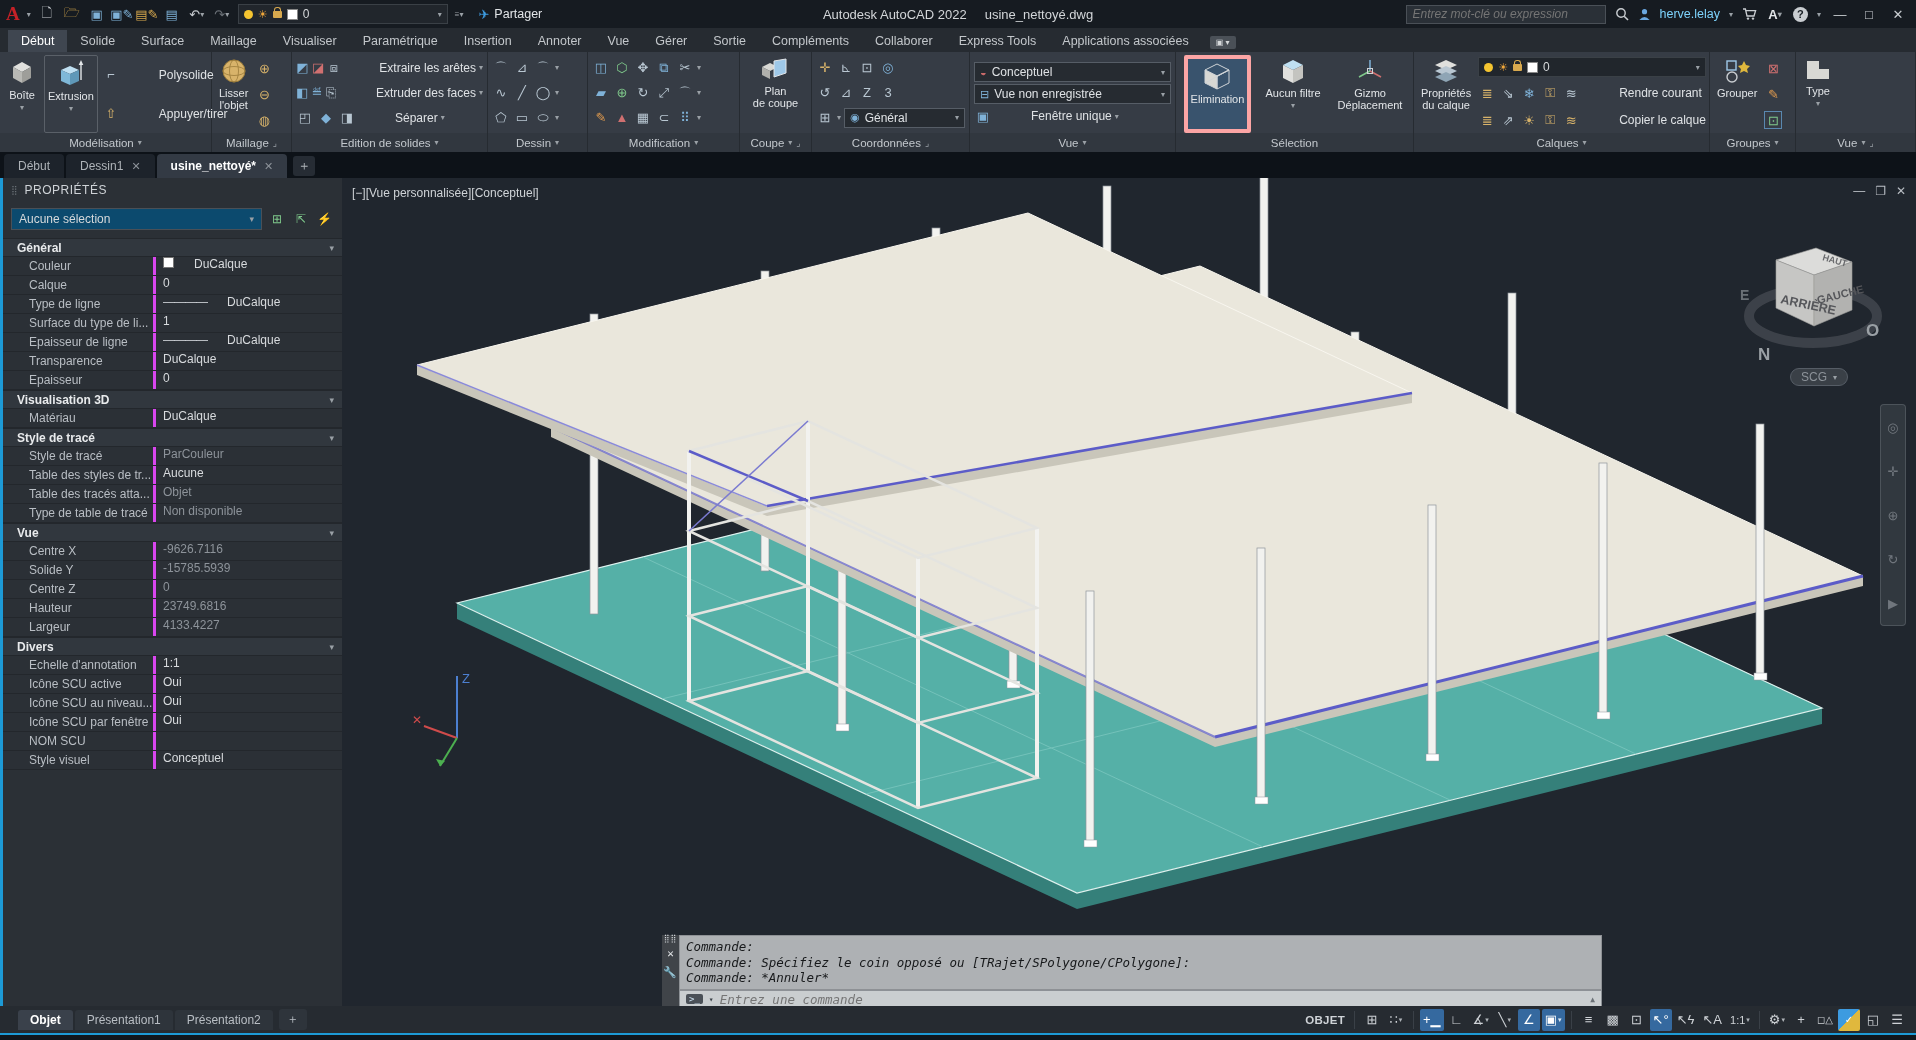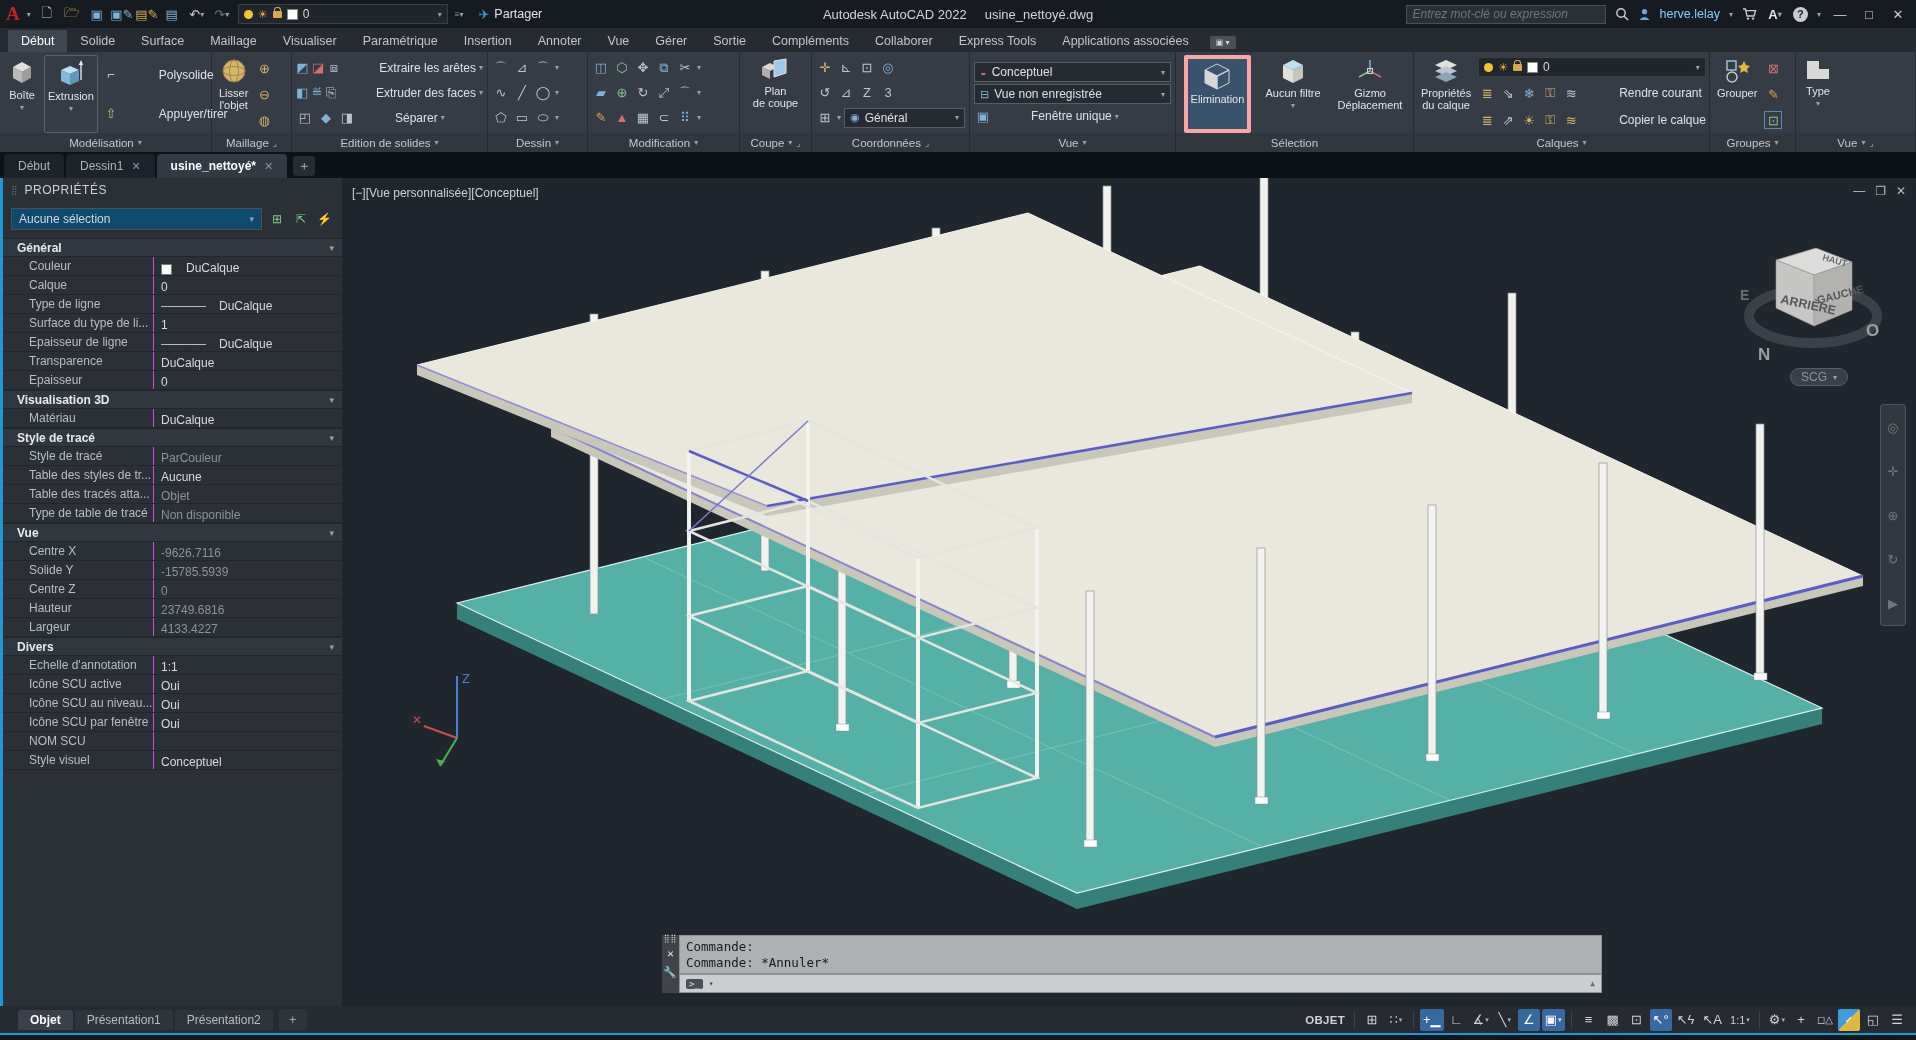--- a/index.html
+++ b/index.html
@@ -86,22 +86,22 @@
   .pal-toolbar { display:flex; align-items:center; gap:6px; padding:6px 8px 8px; }
   .pal-combo { flex:1; height:22px; background:#0c4a6e; border:1px solid #4a5057; display:flex;
                align-items:center; padding:0 7px; color:#d6d9db; }
   .pal-combo .caret { margin-left:auto; font-size:9px; color:#9aa0a6; }
   .pal-tool { width:18px; height:18px; display:inline-flex; align-items:center; justify-content:center; font-size:12px; color:#7fc98b; }
   .psec { height:19px; background:#31373e; display:flex; align-items:center; padding:0 8px 0 14px;
           font-weight:bold; color:#e8eaec; border-top:1px solid #23272c; border-bottom:1px solid #23272c; }
   .psec .caret { margin-left:auto; font-size:9px; color:#9aa0a6; font-weight:normal; }
   .prow { height:19px; display:flex; border-bottom:1px solid #23272c; background:#2b3036; }
   .plabel { width:150px; padding-left:26px; display:flex; align-items:center; color:#b9bec4; white-space:nowrap; overflow:hidden; }
-  .pval { flex:1; border-left:1px solid #d946ef; padding-left:7px; display:flex; align-items:flex-end;
-          gap:14px; color:#d8dbde; white-space:nowrap; overflow:hidden; }
+  .pval { flex:1; border-left:3px solid #d946ef; padding-left:7px; display:flex; align-items:flex-start;
+          gap:20px; color:#d8dbde; white-space:nowrap; overflow:hidden; }
   .pval.muted { color:#8d939a; }
   .sw { width:11px; height:11px; background:#fff; border:1px solid #777; flex:0 0 11px; }
   .lineglyph { color:#c9cdd1; letter-spacing:-1px; }
   .pal-rest { flex:1; }
 
   
   .viewport { flex:1; position:relative; background:#20262e; overflow:hidden; }
   .vp-label { position:absolute; left:10px; top:8px; font-size:12px; color:#cfd3d7; z-index:5; }
   .vp-winbtns { position:absolute; right:10px; top:6px; display:flex; gap:10px; z-index:6; color:#b9bec4; font-size:12px; }
   .scene { position:absolute; inset:0; }
@@ -117,21 +117,21 @@
   .navbar span { color:rgba(190,196,202,0.45); font-size:13px; }
 
   
   .cmdwin { position:absolute; left:320px; top:757px; width:940px; display:flex; z-index:8;
             font-family:"DejaVu Sans Mono", monospace; }
   .cmd-gutter { width:17px; background:rgba(70,74,78,0.85); display:flex; flex-direction:column;
                 align-items:center; padding-top:2px; gap:6px; color:#e2e5e8; }
   .cmd-gutter .dots { font-size:8px; line-height:4px; letter-spacing:1px; color:#cfd3d7; }
   .cmd-body { flex:1; display:flex; flex-direction:column; }
   .cmd-hist { background:rgba(193,197,199,0.88); color:#17191b; font-size:12.5px; line-height:15.5px;
-              padding:3px 6px; border:1px solid rgba(120,124,128,0.6); }
+              padding:3px 6px; border:1px solid rgba(120,124,128,0.6);font-style:italic; }
   .cmd-input { background:#caced0; border:1px solid #8d9196; height:19px; display:flex; align-items:center;
                padding:0 6px; gap:6px; }
   .cmd-prompt-ico { background:#4a5057; color:#cfe3f2; font-size:9px; padding:0 3px; border-radius:2px; }
   .cmd-input .caret { font-size:8px; color:#3a4047; }
   .cmd-input input { flex:1; border:none; background:transparent; outline:none; color:#4a4e52;
                      font-style:italic; font-size:12.5px; font-family:"DejaVu Sans Mono",monospace; }
   .cmd-input .scrollup { margin-left:auto; font-size:8px; color:#6a7076; }
 
   
   .bottombar { height:34px; flex:0 0 34px; background:#262b31; display:flex; flex-direction:column; }
@@ -892,25 +892,27 @@
 
       <div class="cmdwin">
         <div class="cmd-gutter">
           <span class="dots">⣿⣿</span>
           <span style="font-size:11px;">✕</span>
           <span style="font-size:11px;">🔧</span>
         </div>
         <div class="cmd-body">
           <div class="cmd-hist">
             <div>Commande:</div>
+            <div>Commande: Spécifiez le coin opposé ou [TRajet/SPolygone/CPolygone]:</div>
             <div>Commande: *Annuler*</div>
           </div>
           <div class="cmd-input">
             <span class="cmd-prompt-ico">&gt;_</span>
             <span class="caret">▾</span>
+            <input placeholder="Entrez une commande" style="">
             <span class="scrollup">▲</span>
           </div>
         </div>
       </div>
     </div>
   </div>
 
   <div class="bottombar">
     <div class="bb-row">
       <div class="laytabs">

